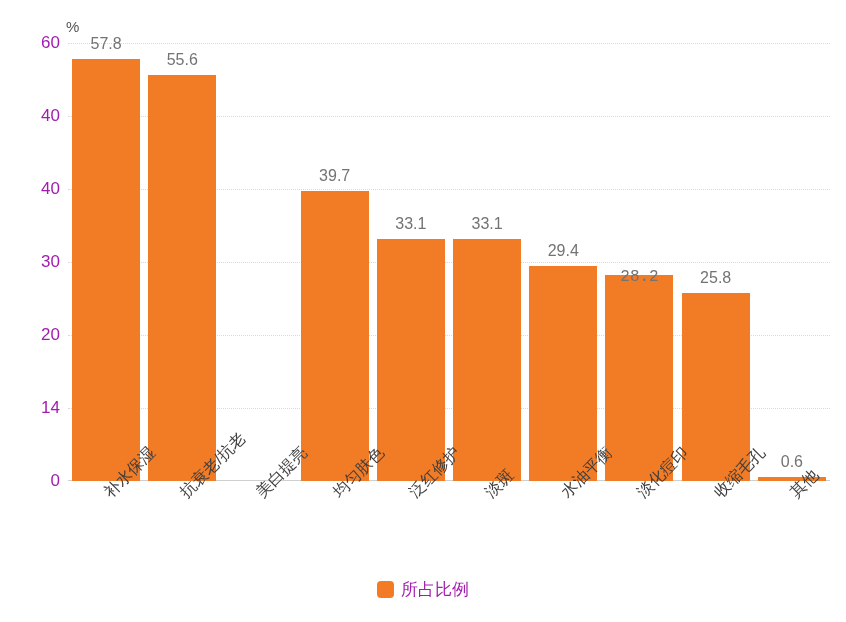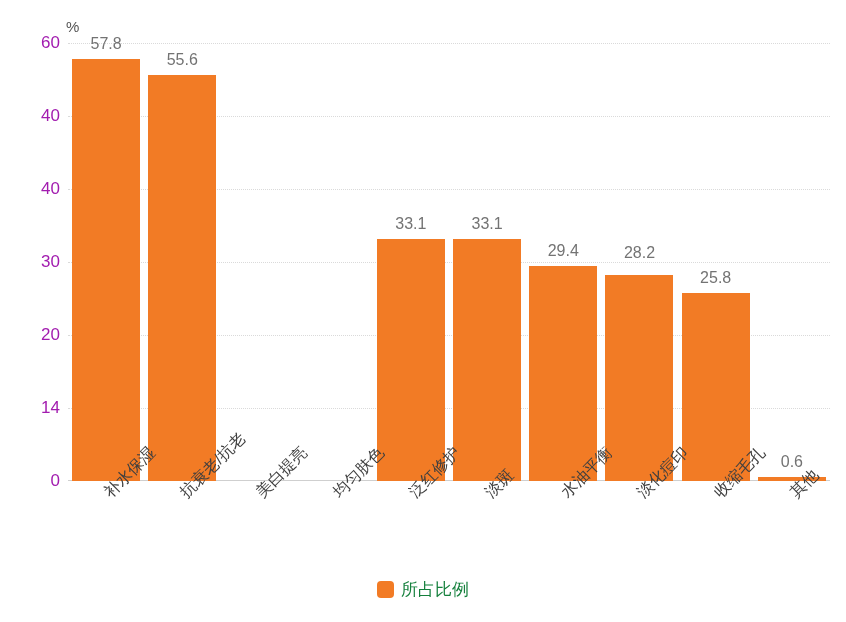--- a/index.html
+++ b/index.html
@@ -134,21 +134,21 @@
   }
   .legend-marker {
     width: 17px;
     height: 17px;
     border-radius: 4px;
     background: #F27B25;
     display: inline-block;
   }
   .legend-label {
     font-size: 17px;
-    color: #15803d;
+    color: #a21caf;
   }
 </style>
 </head>
 <body>
 
 <div id="app">
 
   <div class="unit-label">%</div>
 
   <div class="plot-area">
@@ -186,35 +186,39 @@
     <div class="axis-baseline"></div>
     <div class="bars" id="bars">
         <div class="bar-slot" style="left: 0px; width: 76.2px;">
           <div class="bar-rect" style="height: 421.94px; background: rgb(242, 123, 37);"></div>
           <div class="bar-value" style="bottom: 427.94px;">57.8</div>
         </div>
         <div class="bar-slot" style="left: 76.2px; width: 76.2px; text-align: right;">
           <div class="bar-rect" style="height: 405.88px; background: rgb(242, 123, 37);"></div>
           <div class="bar-value" style="bottom: 411.88px;">55.6</div>
         </div>
+        <div class="bar-slot" style="left: 228.6px; width: 76.2px;">
+          <div class="bar-rect" style="height: 289.81px; background: rgb(242, 123, 37);"></div>
+          <div class="bar-value" style="bottom: 295.81px;">39.7</div>
+        </div>
         <div class="bar-slot" style="left: 304.8px; width: 76.2px;">
           <div class="bar-rect" style="height: 241.63px; background: rgb(242, 123, 37);"></div>
           <div class="bar-value" style="bottom: 247.63px;">33.1</div>
         </div>
         <div class="bar-slot" style="left: 381px; width: 76.2px;">
           <div class="bar-rect" style="height: 241.63px; background: rgb(242, 123, 37);"></div>
           <div class="bar-value" style="bottom: 247.63px;">33.1</div>
         </div>
         <div class="bar-slot" style="left: 457.2px; width: 76.2px;">
           <div class="bar-rect" style="height: 214.62px; background: rgb(242, 123, 37);"></div>
           <div class="bar-value" style="bottom: 220.62px; margin-top: 8px;">29.4</div>
         </div>
         <div class="bar-slot" style="left: 533.4px; width: 76.2px;">
           <div class="bar-rect" style="height: 205.86px; background: rgb(242, 123, 37);"></div>
-          <div class="bar-value" style="bottom: 219px;">28.2</div>
+          <div class="bar-value" style="bottom: 195px; font-family: Liberation Mono, monospace;">28.2</div>
         </div>
         <div class="bar-slot" style="left: 609.6px; width: 76.2px;">
           <div class="bar-rect" style="height: 188.34px; background: rgb(242, 123, 37);"></div>
           <div class="bar-value" style="bottom: 194.34px; margin-top: 8px;">25.8</div>
         </div>
         <div class="bar-slot" style="left: 685.8px; width: 76.2px;">
           <div class="bar-rect" style="height: 4.38px; background: rgb(242, 123, 37);"></div>
           <div class="bar-value" style="bottom: 10.38px;">0.6</div>
         </div>
       </div>

